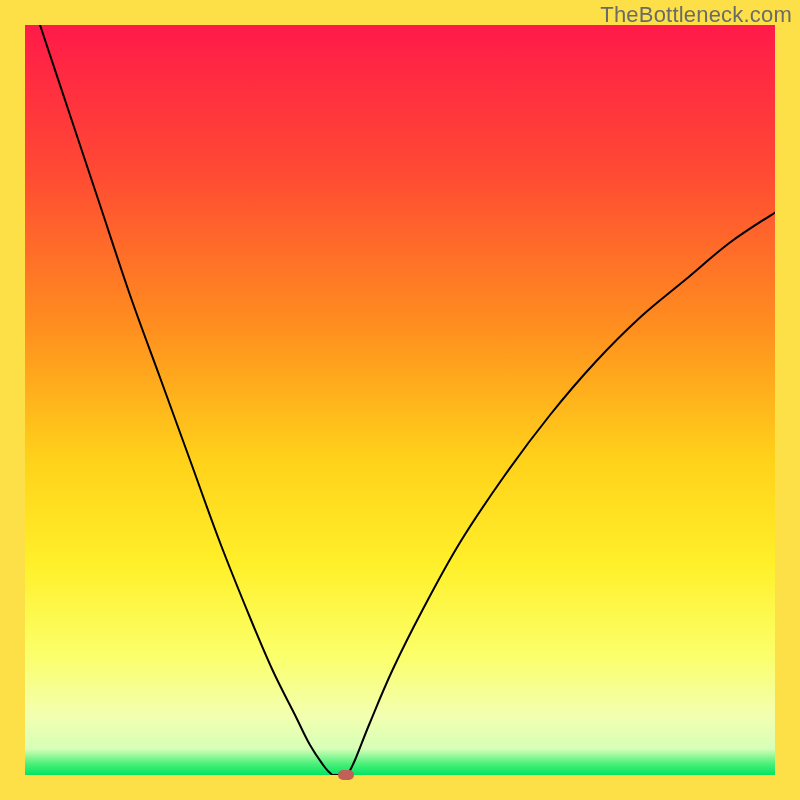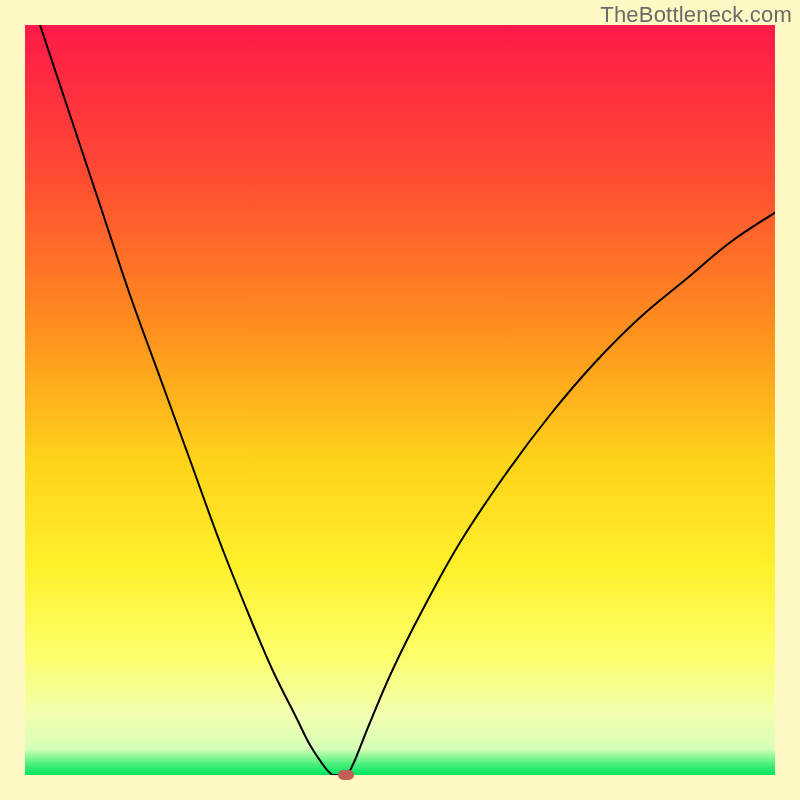--- a/index.html
+++ b/index.html
@@ -8,21 +8,21 @@
     width: 800px;
     height: 800px;
     background: #000;
     font-family: Arial, Helvetica, sans-serif;
     overflow: hidden;
   }
   .frame {
     position: relative;
     width: 800px;
     height: 800px;
-    background: #fef9c3;
+    background: #fde047;
   }
   .watermark {
     position: absolute;
     top: 2px;
     right: 8px;
     color: #6a6a6a;
     font-size: 22px;
     font-weight: 500;
     letter-spacing: 0.2px;
     z-index: 5;

